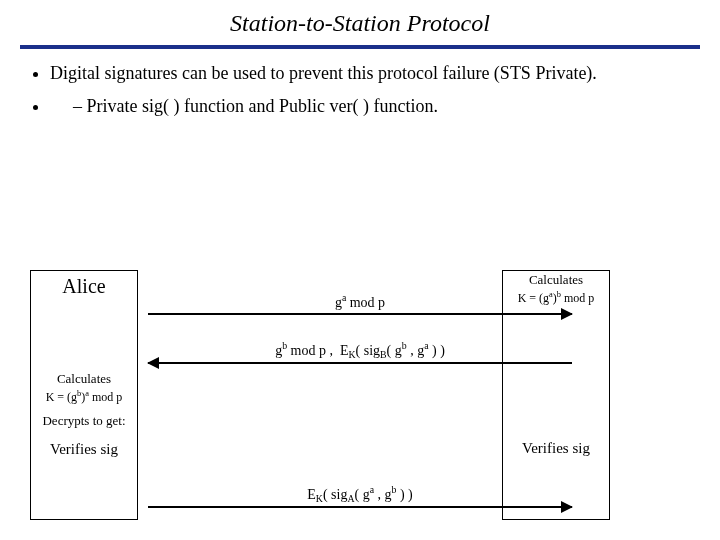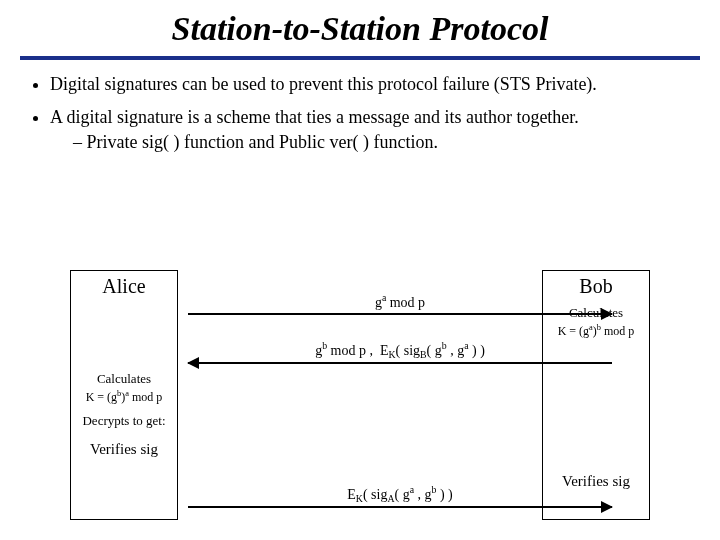--- a/index.html
+++ b/index.html
@@ -4,27 +4,27 @@
 <style>
   * { margin:0; padding:0; box-sizing:border-box; }
   body {
     width:720px; height:540px;
     background:#fff;
     font-family:"Times New Roman", serif;
     color:#000;
     position:relative;
   }
   .title-wrap { text-align:center; padding:10px 0 4px; }
-  .title { font-size:34px; font-weight:bold; font-style:italic; }
+  .title { font-size:24px; font-weight:normal; font-style:italic; }
   .rule { height:4px; background:#1a2f8a; margin:4px 20px 14px; }
   .bullets { padding:0 30px 0 50px; font-size:18px; }
   .bullets li { margin-bottom:12px; }
   .bullets .sub { margin:4px 0 0 23px; }
 
-  .diagram { position:absolute; top:270px; left:0; width:640px; height:260px;margin-left:40px; }
+  .diagram { position:absolute; top:270px; left:0; width:640px; height:260px; }
   .party {
     position:absolute; top:0; width:108px; text-align:center;
     border:1px solid #000;
   }
   .alice { left:30px; height:250px; }
   .bob   { right:30px; height:250px; }
   .head  { font-size:20px; padding:4px 0 6px; }
   .small { font-size:13px; padding:1px 0; }
   .eq    { font-size:12px; font-family:"Times New Roman", serif; padding:1px 0; }
 
@@ -47,42 +47,40 @@
 <div class="title-wrap">
   <span class="title">Station-to-Station Protocol</span>
 </div>
 <div class="rule"></div>
 
 <ul class="bullets">
   <li>
     <span>Digital signatures can be used to prevent this protocol failure (STS Private).</span>
   </li>
   <li>
-    <span>A digital signature is a scheme that ties a message and its author together.</span>
     <div class="sub">
       – <span>Private sig( ) function and Public ver( ) function.</span>
     </div>
   </li>
 </ul>
 
 <div class="diagram">
 
   <div class="party alice">
     <div class="head">Alice</div>
     <div style="height:66px"></div>
     <div class="small">Calculates</div>
     <div class="eq">K = (g<sup>b</sup>)<sup>a</sup> mod p</div>
     <div style="height:6px"></div>
     <div class="small">Decrypts to get:</div>
     <div style="height:10px"></div>
     <div class="small" style="font-size:15px">Verifies sig</div>
   </div>
 
   <div class="party bob">
-    <div class="head">Bob</div>
     <div class="small">Calculates</div>
     <div class="eq">K = (g<sup>a</sup>)<sup>b</sup> mod p</div>
     <div style="height:132px"></div>
     <div class="small" style="font-size:15px">Verifies sig</div>
   </div>
 
   <div class="arrow-block ab1">
     <div class="arrow-label">g<sup>a</sup> mod p</div>
     <div class="arrow-line">
         <div class="head-r"></div>

